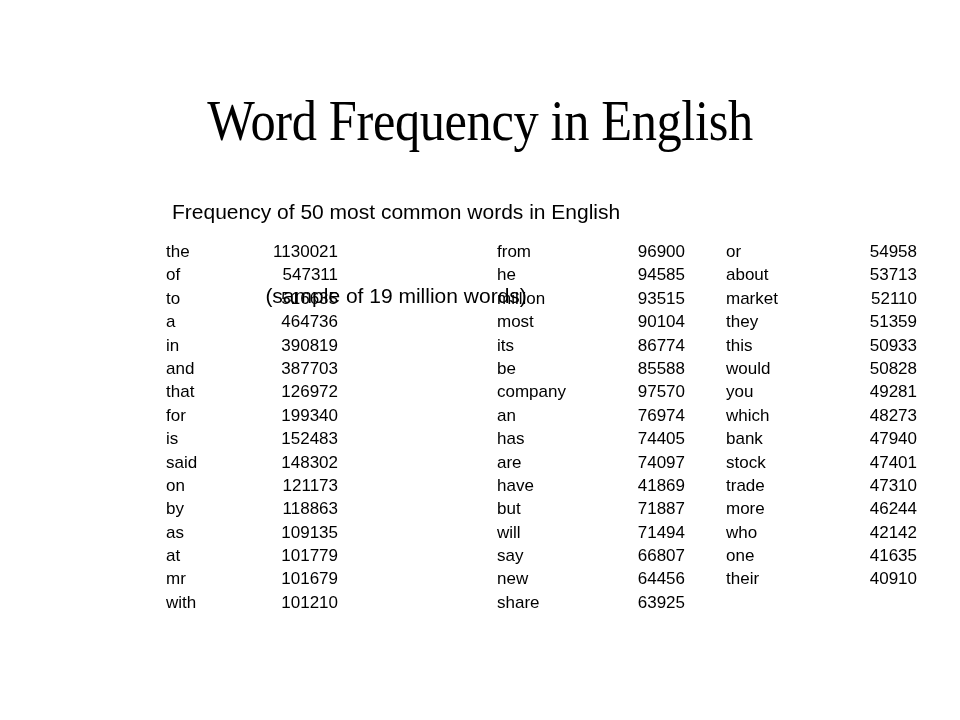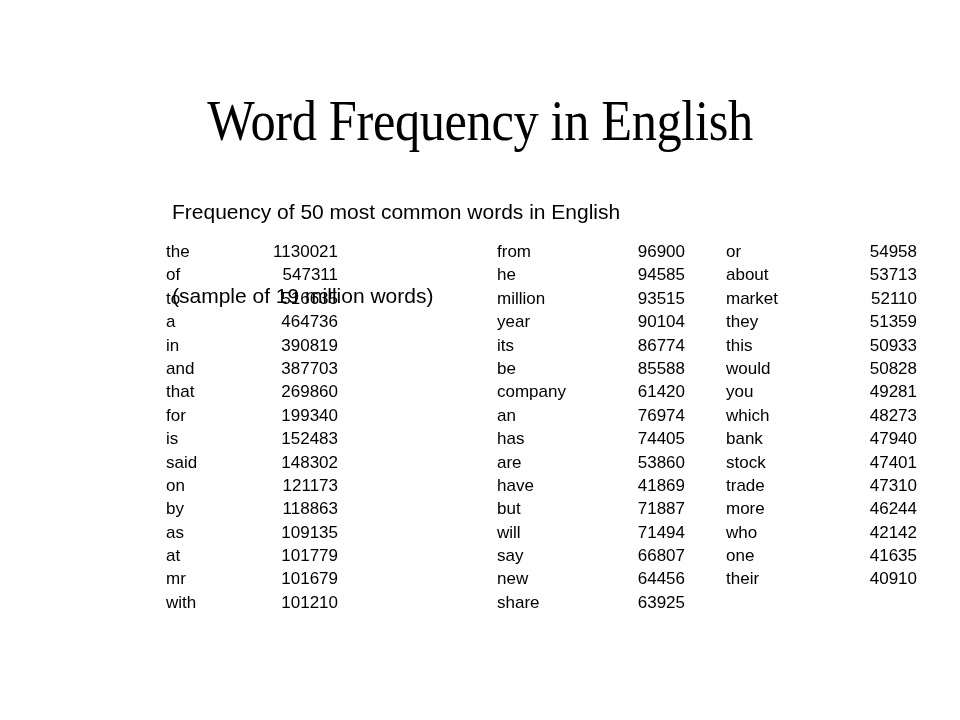--- a/index.html
+++ b/index.html
@@ -49,20 +49,21 @@
     font-family: "Liberation Sans", sans-serif;
     font-size: 21px;
     line-height: 28px;
     font-weight: normal;
     color: #000000;
     white-space: pre;
   }
   .subtitle-line {
     display: block;
     white-space: pre;
+    text-align: center;
   }
 
   
   #freq-table {
     position: absolute;
     left: 0;
     top: 240px;
     width: 960px;
   }
 
@@ -130,21 +131,21 @@
         <div class="freq-row">
           <span class="freq-word">in</span>
           <span class="freq-count">390819</span>
         </div>
         <div class="freq-row">
           <span class="freq-word">and</span>
           <span class="freq-count">387703</span>
         </div>
         <div class="freq-row">
           <span class="freq-word">that</span>
-          <span class="freq-count">269860</span>
+          <span class="freq-count">126972</span>
         </div>
         <div class="freq-row">
           <span class="freq-word">for</span>
           <span class="freq-count">199340</span>
         </div>
         <div class="freq-row">
           <span class="freq-word">is</span>
           <span class="freq-count">152483</span>
         </div>
         <div class="freq-row">
@@ -183,46 +184,46 @@
         </div>
         <div class="freq-row">
           <span class="freq-word">he</span>
           <span class="freq-count">94585</span>
         </div>
         <div class="freq-row">
           <span class="freq-word">million</span>
           <span class="freq-count">93515</span>
         </div>
         <div class="freq-row">
-          <span class="freq-word">year</span>
+          <span class="freq-word">most</span>
           <span class="freq-count">90104</span>
         </div>
         <div class="freq-row">
           <span class="freq-word">its</span>
           <span class="freq-count">86774</span>
         </div>
         <div class="freq-row">
           <span class="freq-word">be</span>
           <span class="freq-count">85588</span>
         </div>
         <div class="freq-row">
           <span class="freq-word">company</span>
-          <span class="freq-count">61420</span>
+          <span class="freq-count">97570</span>
         </div>
         <div class="freq-row">
           <span class="freq-word">an</span>
           <span class="freq-count">76974</span>
         </div>
         <div class="freq-row">
           <span class="freq-word">has</span>
           <span class="freq-count">74405</span>
         </div>
         <div class="freq-row">
           <span class="freq-word">are</span>
-          <span class="freq-count">53860</span>
+          <span class="freq-count">74097</span>
         </div>
         <div class="freq-row">
           <span class="freq-word">have</span>
           <span class="freq-count">41869</span>
         </div>
         <div class="freq-row">
           <span class="freq-word">but</span>
           <span class="freq-count">71887</span>
         </div>
         <div class="freq-row">

